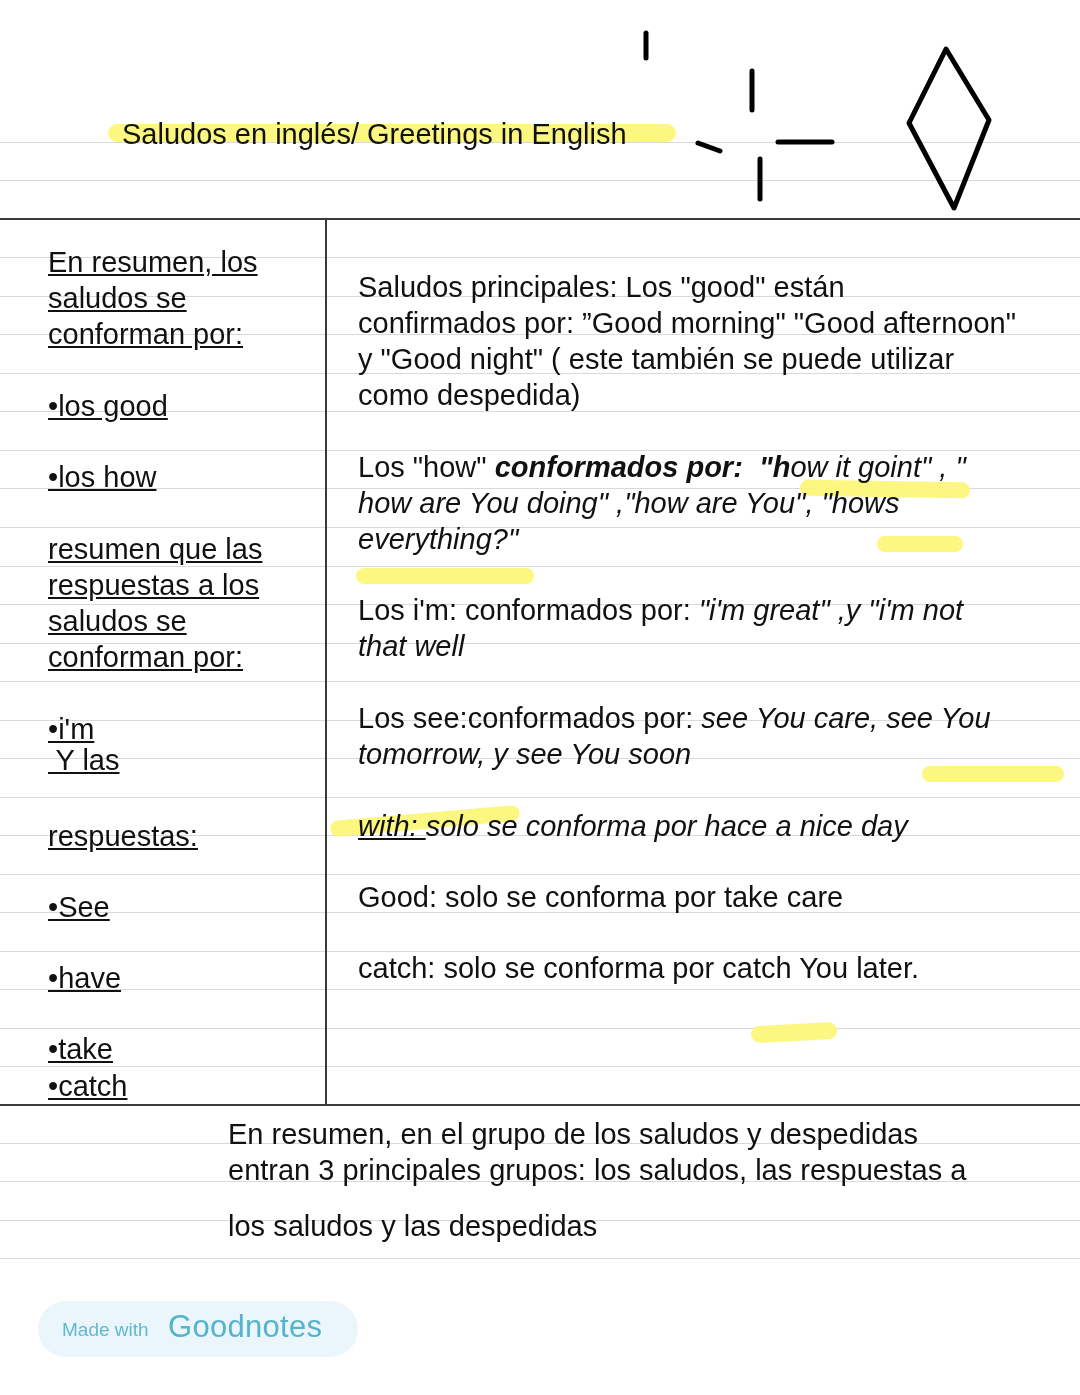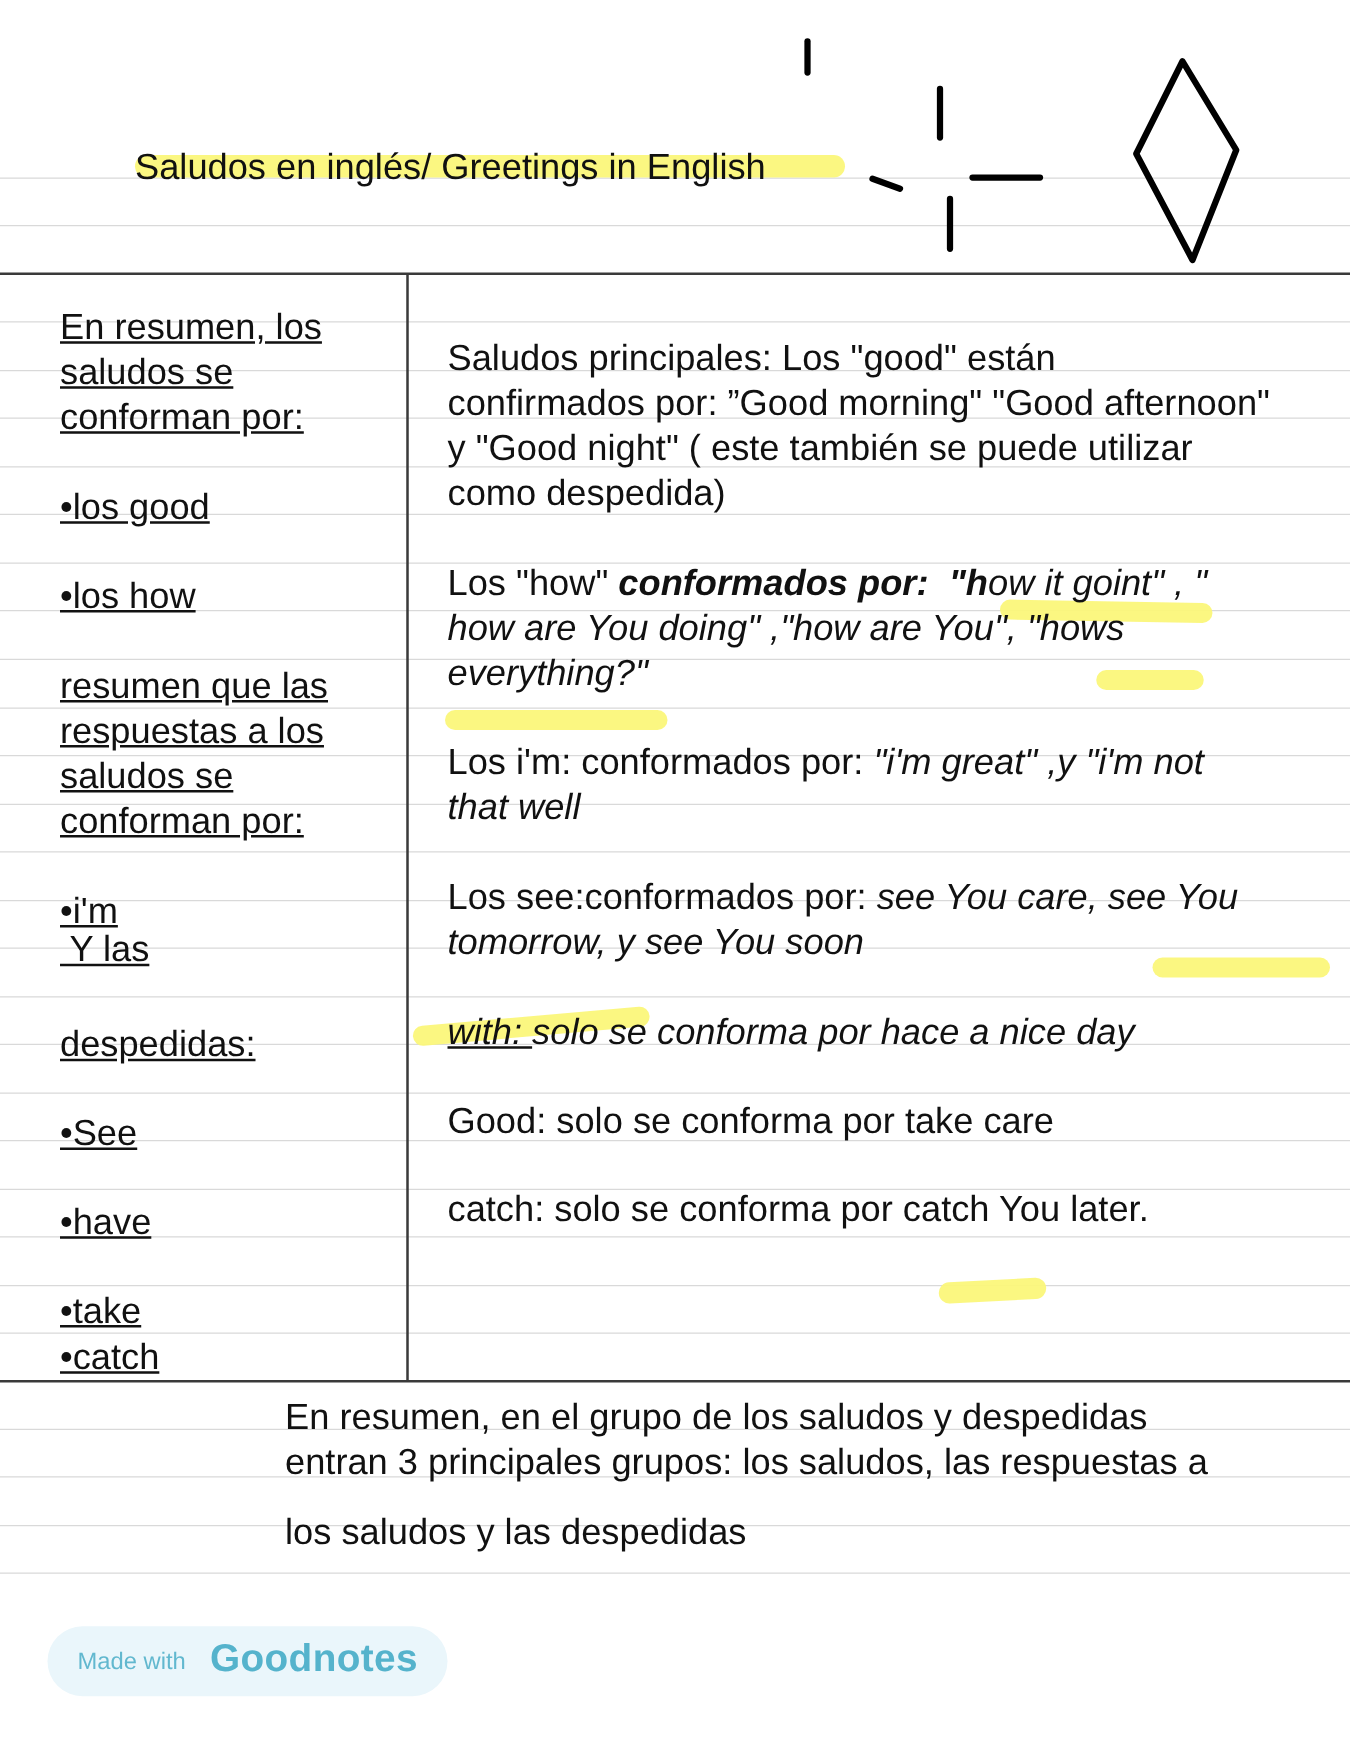--- a/index.html
+++ b/index.html
@@ -6,29 +6,29 @@
     body { width: 1080px; height: 1395px; position: relative; overflow: hidden;
            font-family: "Liberation Sans", sans-serif; color: #111111; }
     .rule { position: absolute; left: 0; width: 1080px; height: 1px; background: #d9d9d9; }
     .rule.dark { height: 2px; background: #3a3a3a; }
     .vdiv { position: absolute; left: 325px; top: 219px; width: 2px; height: 886px; background: #3a3a3a; }
     .txt { position: absolute; font-size: 29px; line-height: 36px; white-space: nowrap; }
     .left { left: 48px; text-decoration: underline; }
     .right { left: 358px; }
     .sum { left: 228px; }
     .hl { position: absolute; background: #fbf77a; border-radius: 10px; opacity: 0.95; }
-    .title { position: absolute; left: 108px; top: 116px; font-size: 29px; line-height: 36px; z-index: 2; }
+    .title { position: absolute; left: 122px; top: 116px; font-size: 29px; line-height: 36px; z-index: 2; }
     .i { font-style: italic; }
     .b { font-weight: bold; }
     .u { text-decoration: underline; }
     svg.doodle { position: absolute; left: 0; top: 0; }
     .badge { position: absolute; left: 38px; top: 1301px; width: 320px; height: 56px;
              border-radius: 28px; background: #eaf6fb; display: flex; align-items: center; }
     .badge .made { position: absolute; left: 24px; top: 18px; font-size: 19px; color: #62b8cf; }
-    .badge .brand { position: absolute; left: 130px; top: 8px; font-size: 31px; color: #55b3cc; letter-spacing: 0.3px; font-weight: bold; }
+    .badge .brand { position: absolute; left: 130px; top: 8px; font-size: 31px; color: #55b3cc; letter-spacing: 0.3px; }
   </style>
 </head>
 <body>
 
 <div>
   <div class="rule" style="top:142px"></div>
   <div class="rule" style="top:180px"></div>
   <div class="rule dark" style="top:218px"></div>
   <div class="rule" style="top:257px"></div>
   <div class="rule" style="top:296px"></div>
@@ -88,21 +88,21 @@
   <div class="txt left" style="top:280px">saludos se</div>
   <div class="txt left" style="top:316px">conforman por:</div>
   <div class="txt left" style="top:388px">•los good</div>
   <div class="txt left" style="top:459px">•los how</div>
   <div class="txt left" style="top:531px">resumen que las</div>
   <div class="txt left" style="top:567px">respuestas a los</div>
   <div class="txt left" style="top:603px">saludos se</div>
   <div class="txt left" style="top:639px">conforman por:</div>
   <div class="txt left" style="top:711px">•i'm</div>
   <div class="txt left" style="top:742px;white-space:pre"> Y las</div>
-  <div class="txt left" style="top:818px">despedidas:</div>
+  <div class="txt left" style="top:818px">respuestas:</div>
   <div class="txt left" style="top:889px">•See</div>
   <div class="txt left" style="top:960px">•have</div>
   <div class="txt left" style="top:1031px">•take</div>
   <div class="txt left" style="top:1068px">•catch</div>
 </div>
 
 <div>
   <div class="txt right" style="top:269px">Saludos principales: Los "good" están</div>
   <div class="txt right" style="top:305px">confirmados por: ”Good morning" "Good afternoon"</div>
   <div class="txt right" style="top:341px">y "Good night" ( este también se puede utilizar</div>

